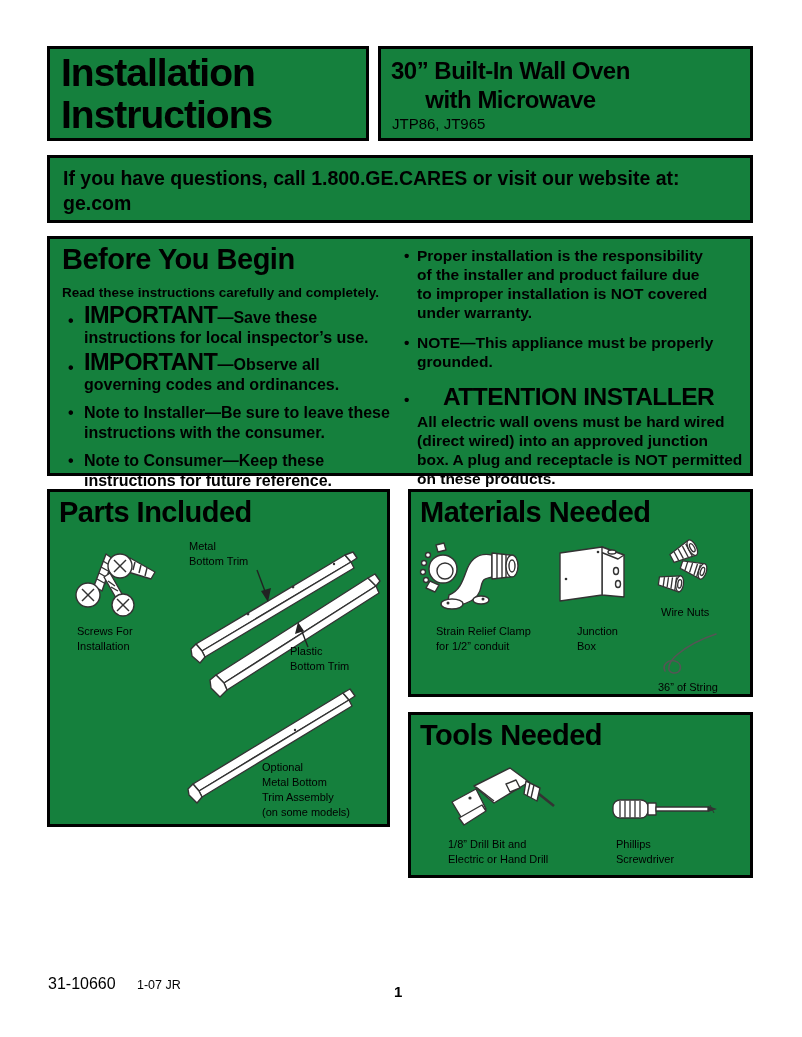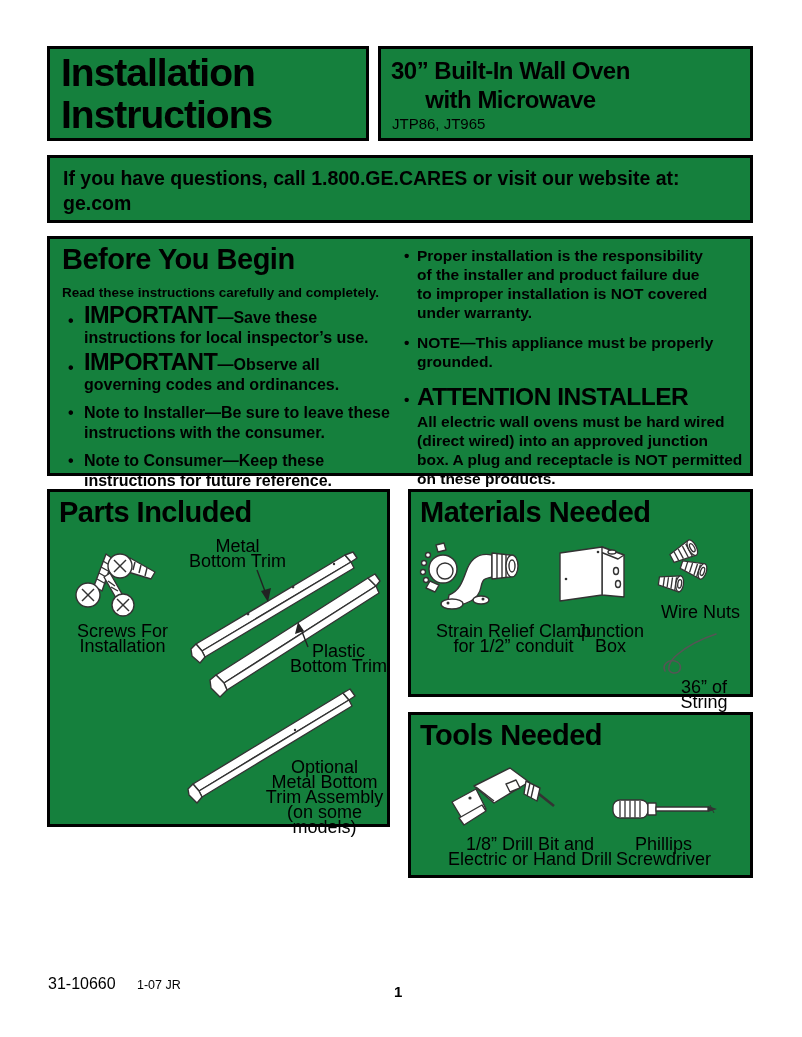--- a/index.html
+++ b/index.html
@@ -28,25 +28,25 @@
   .byb-sub { font-weight:700; font-size:13.5px; margin-top:10px; }
   .bullet { position:relative; padding-left:22px; font-weight:700; font-size:16px; line-height:19.5px; margin-top:9px; }
   .bullet::before { content:"•"; position:absolute; left:6px; }
   .bullet.big { margin-top:6px; }
   .bullet.big::before { top:5px; }
   .lead { font-size:23.5px; letter-spacing:-0.5px; }
   .rbullet { position:relative; padding-left:15px; font-weight:700; font-size:15.5px; line-height:19px; }
   .rbullet + .rbullet { margin-top:11px; }
   .rbullet::before { content:"•"; position:absolute; left:2px; }
   .rbullet.attn::before { top:8px; }
-  .attn-head { font-size:24.5px; line-height:30px; letter-spacing:-0.5px; }
+  .attn-head { font-size:24.5px; line-height:30px; letter-spacing:-0.5px;margin-left:26px; }
 
   
   .panel-title { position:absolute; left:9px; top:4px; }
-  .small-label { position:absolute; font-size:18px; line-height:15px;text-align:center; }
+  .small-label { position:absolute; font-size:11px; line-height:15px; }
   .ill { position:absolute; }
   svg { display:block; }
 
   
   .ft-part { position:absolute; left:48px;  top:975px; font-size:16px; }
   .ft-rev  { position:absolute; left:137px; top:978px; font-size:12.5px; }
   .ft-page { position:absolute; left:394px; top:983px; font-size:15px; font-weight:700; }
 </style>
 </head>
 <body>

